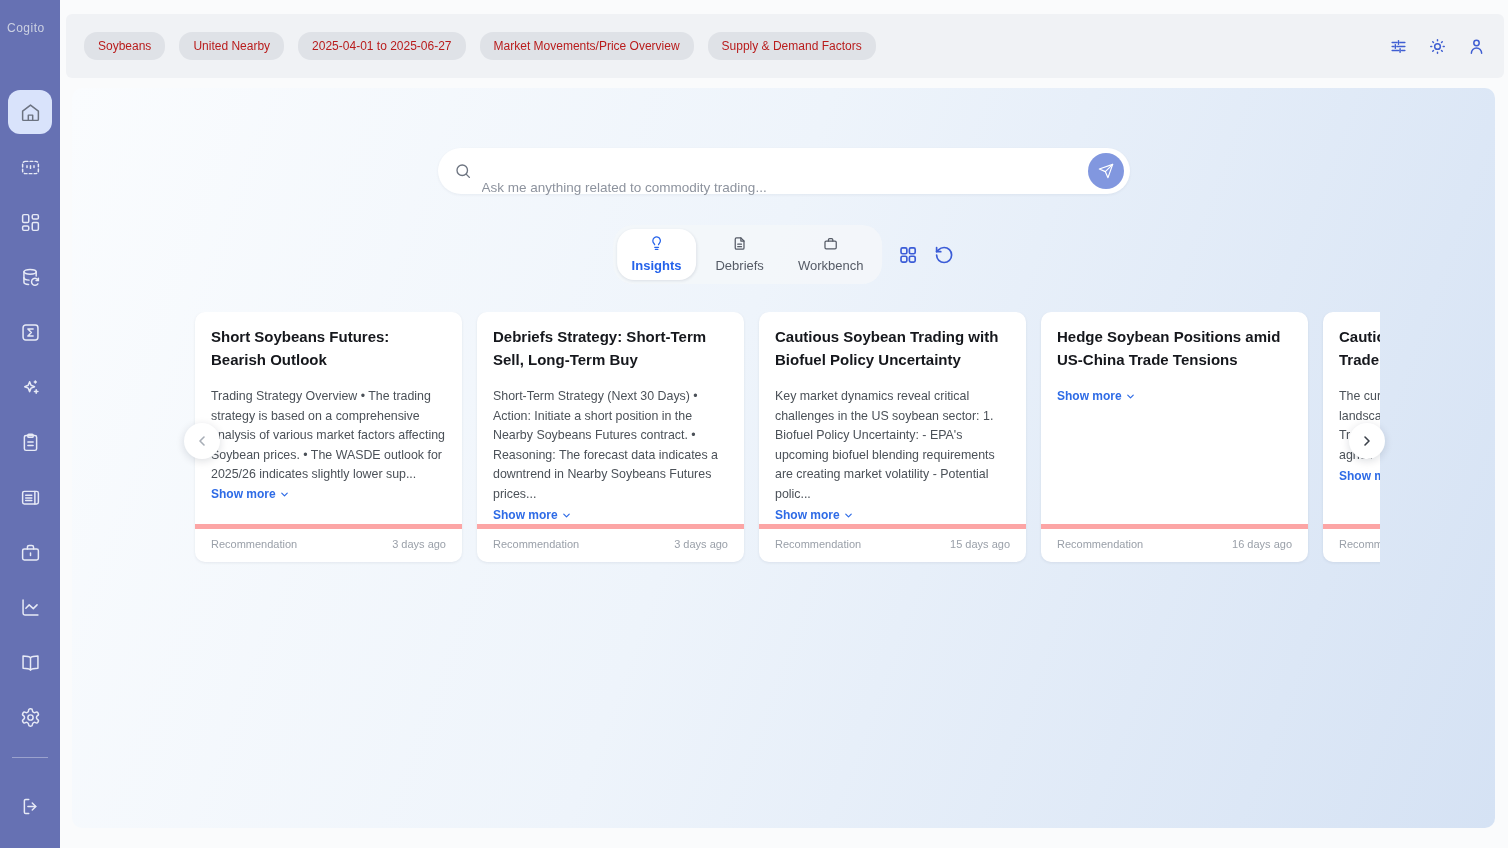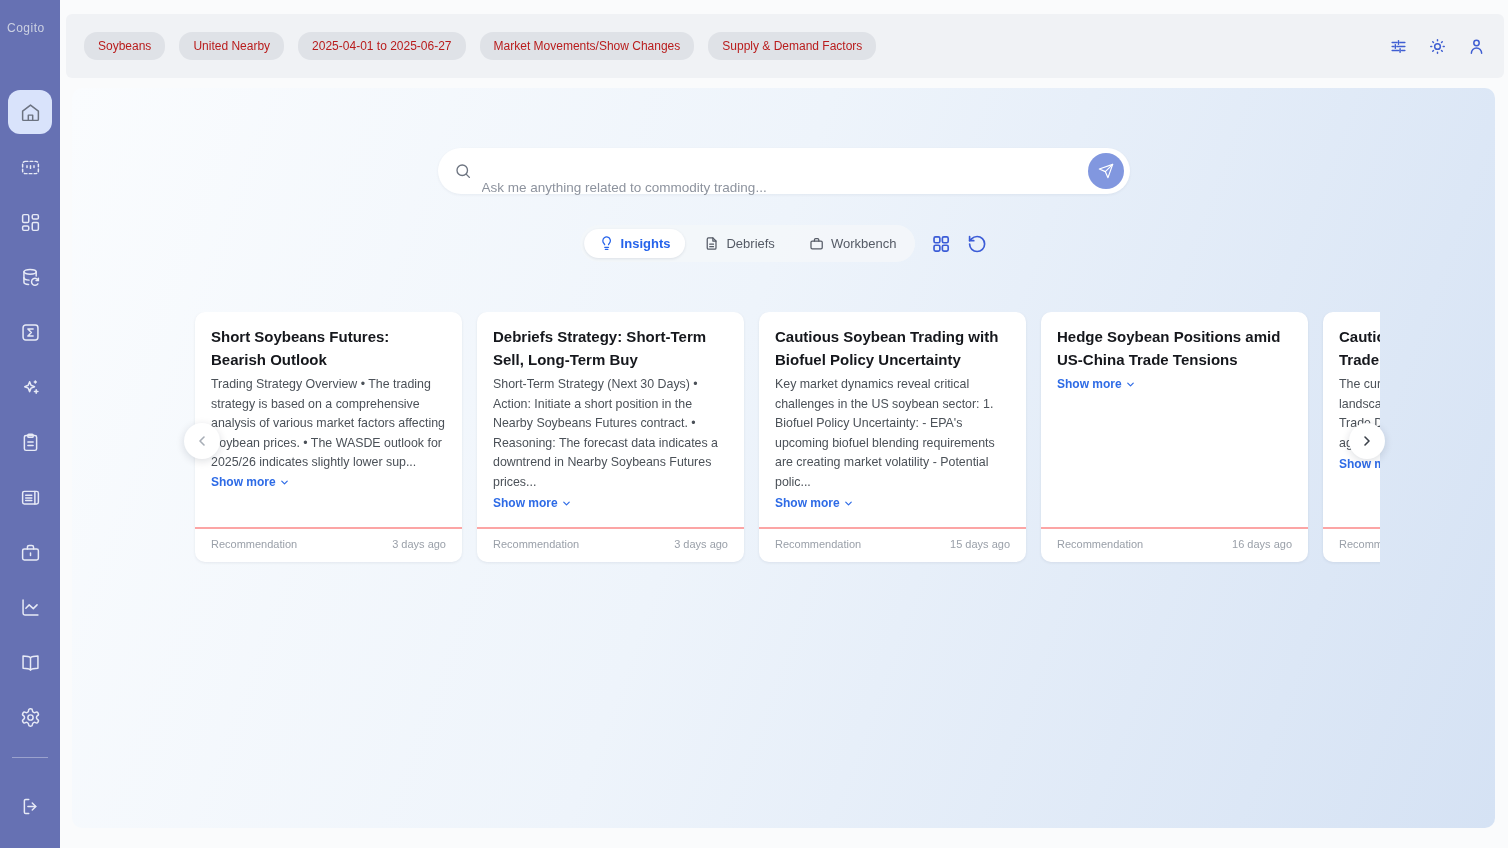--- a/index.html
+++ b/index.html
@@ -33,35 +33,35 @@
   .search-bar { position:absolute; top:60px; left:50%; transform:translateX(-50%); width:692px; height:46px;
                 background:#fff; border-radius:24px; box-shadow:0 1px 3px rgba(20,30,60,.06);
                 display:flex; align-items:center; padding:0 6px 0 16px; }
   .search-bar input { flex:1; border:none; outline:none; font-size:13.5px; color:#000000; margin-left:10px; font-family:"Liberation Sans",sans-serif; background:transparent;margin-top:32px; }
   .search-bar input::placeholder { color:#8d939e; }
   .send-btn { width:36px; height:36px; border-radius:50%; background:#8197df; border:none; display:flex; align-items:center; justify-content:center; cursor:pointer; }
 
   
   .tabs-row { position:absolute; top:137px; left:50%; transform:translateX(-50%); display:flex; align-items:center; gap:16px; }
   .tabs { background:rgba(243,246,250,.92); border-radius:20px; padding:4px; display:flex; gap:4px; }
-  .tab { display:flex; align-items:center; gap:7px; padding:7px 15px; border-radius:17px; font-size:13px; color:#555b66; cursor:pointer; white-space:nowrap; }
+  .tab { display:flex; align-items:center; gap:7px; padding:7px 15px; border-radius:17px; font-size:13px; color:#555b66; cursor:pointer; white-space:nowrap;flex-direction:column; }
   .tab.active { background:#fff; color:#2563eb; font-weight:700; box-shadow:0 1px 3px rgba(20,30,60,.10); }
   .view-actions { display:flex; align-items:center; gap:16px; color:#3b5cd7; }
   .view-actions .icon-btn { cursor:pointer; }
 
   
   .carousel-viewport { position:absolute; left:118px; top:224px; width:1190px; height:256px; overflow:hidden; }
   .carousel-track { display:flex; gap:15px; padding-left:5px; }
   .card { width:267px; min-width:267px; height:250px; background:#fff; border-radius:10px;
           box-shadow:0 1px 3px rgba(25,35,60,.08); position:relative; padding:13px 16px 0; }
-  .card-title { font-size:15px; font-weight:700; color:#15171c; line-height:23px; margin-bottom:4px; }
+  .card-title { font-size:15px; font-weight:700; color:#15171c; line-height:23px; margin-bottom:16px; }
   .card-body { font-size:12.4px; color:#4b5158; line-height:19.5px; }
   .show-more { color:#2e6be6; font-weight:700; font-size:12px; display:inline-flex; align-items:center; gap:3px; cursor:pointer; }
   .show-more.block { display:flex; margin-top:2px; }
-  .card-footer { position:absolute; bottom:0; left:0; right:0; padding:9px 16px 12px; display:flex; justify-content:space-between; font-size:11px; color:#9aa0a9; border-top:2px solid #fca5a5; }
+  .card-footer { position:absolute; bottom:0; left:0; right:0; padding:9px 16px 12px; display:flex; justify-content:space-between; font-size:11px; color:#9aa0a9; border-top:5px solid #fca5a5; }
   .pre { white-space:pre-line; }
 
   .nav-btn { position:absolute; width:36px; height:36px; border-radius:50%; background:#fff; border:none;
              box-shadow:0 2px 8px rgba(10,20,40,.14); display:flex; align-items:center; justify-content:center;
              cursor:pointer; z-index:5; }
   .nav-btn.prev { left:112px; top:335px; color:#a7adb6; }
   .nav-btn.next { left:1277px; top:335px; color:#3a4049; }
 </style>
 </head>
 <body>
@@ -187,21 +187,21 @@
           <path d="M18 12H9"></path>
         </svg>
     </span>
   </div>
 </aside>
 
 <header class="topbar">
   <span class="chip">Soybeans</span>
   <span class="chip">United Nearby</span>
   <span class="chip">2025-04-01 to 2025-06-27</span>
-  <span class="chip">Market Movements/Show Changes</span>
+  <span class="chip">Market Movements/Price Overview</span>
   <span class="chip">Supply &amp; Demand Factors</span>
 
   <div class="topbar-actions">
     <span class="icon-btn">
       <svg width="19" height="19" viewBox="0 0 24 24" fill="none" stroke="currentColor" stroke-width="1.9" stroke-linecap="round">
           <path d="M4 7h6M14 7h6M12 4.8v4.4"></path>
           <path d="M4 12h2M10 12h10M8 9.8v4.4"></path>
           <path d="M4 17h8M16 17h4M14 14.8v4.4"></path>
         </svg>
     </span>

